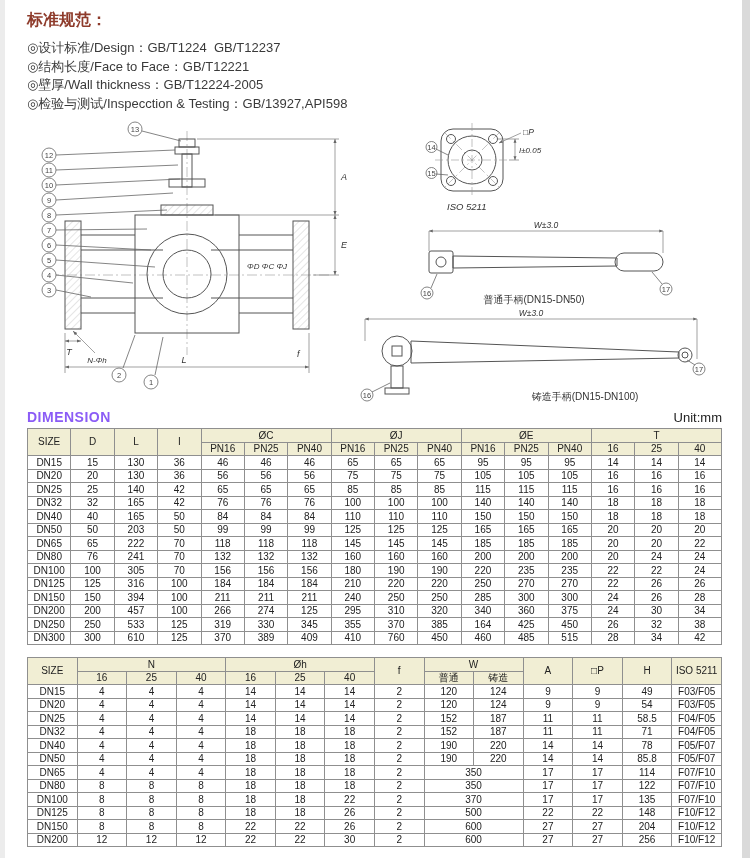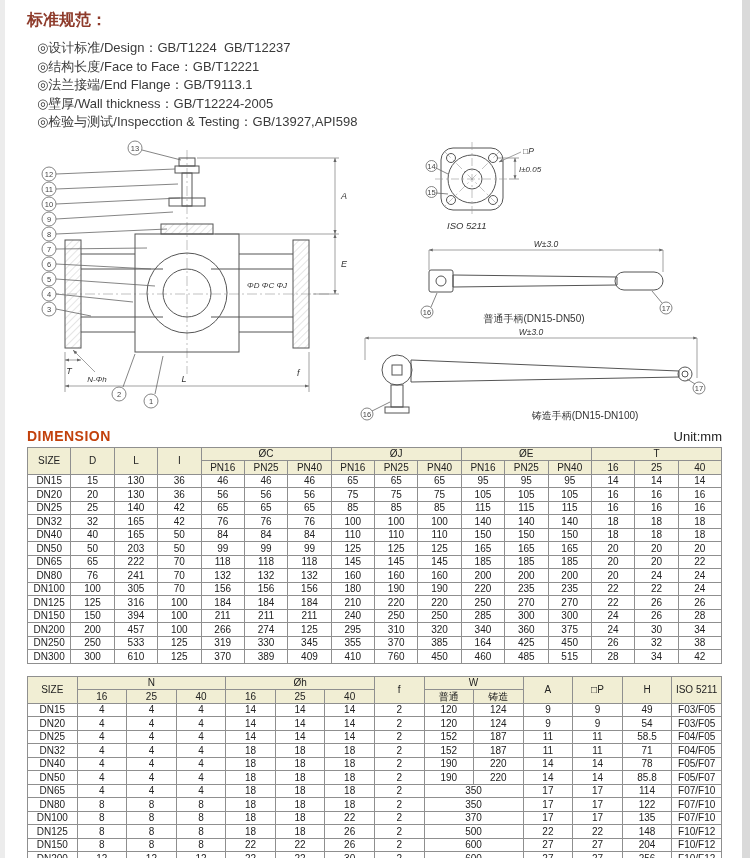--- a/index.html
+++ b/index.html
@@ -3,47 +3,46 @@
 <meta charset="utf-8">
 <style>
   html,body{margin:0;padding:0;background:#f2f2f2;}
   body{font-family:"Liberation Sans","DejaVu Sans",sans-serif;}
   .page{
     position:relative;width:750px;height:858px;margin:0 auto;background:#fff;
     box-sizing:border-box;border-left:5px solid #ececec;border-right:8px solid #dadada;
     padding:8px 20px 12px 22px;overflow:hidden;color:#333;
   }
   .title{font-size:16px;font-weight:bold;color:#8e3b2b;margin:2px 0 8px 0;}
-  .specs{font-size:13px;color:#3a3a3a;line-height:18.5px;margin-left:10px;}
+  .specs{font-size:13px;color:#3a3a3a;line-height:18.5px;}
   .specs .spec-line{white-space:pre;}
   .drawings{position:relative;height:290px;margin-top:4px;}
   .d{position:absolute;}
   svg text{font-family:"Liberation Sans","DejaVu Sans",sans-serif;}
   .dimrow{display:flex;justify-content:space-between;align-items:baseline;margin:2px 0 3px 0;}
-  .dimrow .h{font-weight:bold;font-size:14px;color:#c2410c;letter-spacing:.5px;}
+  .dimrow .h{font-weight:bold;font-size:14px;color:#8b5cf6;letter-spacing:.5px;}
   .dimrow .u{font-size:13px;color:#222;}
   table.dims{width:100%;border-collapse:collapse;table-layout:fixed;font-size:10px;color:#222;margin-bottom:12px;}
   table.dims th,table.dims td{
     border:1px solid #8f8f8f;text-align:center;vertical-align:middle;
     padding:0.5px 1px;line-height:11.5px;font-weight:normal;overflow:hidden;white-space:nowrap;
   }
   table.dims th{background:#f1eed4;}
   table.dims{border:1px solid #6f6f6f;}
 </style>
 </head>
 <body>
 
 <div class="page">
 
   <div class="title">标准规范：</div>
 
   <div class="specs">
     <div class="spec-line">◎设计标准/Design：GB/T1224  GB/T12237</div>
     <div class="spec-line">◎结构长度/Face to Face：GB/T12221</div>
-    <div class="spec-line">◎法兰接端/End Flange：GB/T9113.1</div>
     <div class="spec-line">◎壁厚/Wall thickness：GB/T12224-2005</div>
     <div class="spec-line">◎检验与测试/Inspecction &amp; Testing：GB/13927,API598</div>
   </div>
 
   <div class="drawings">
 
     <svg class="d" style="left:8px;top:0;width:335px;height:282px" viewBox="0 0 335 282">
       <defs>
         <marker id="arrV" viewBox="0 0 10 10" refX="9" refY="5" markerWidth="7" markerHeight="7" orient="auto-start-reverse">
           <path d="M0,1.5 L9,5 L0,8.5 Z" fill="#666"></path>

